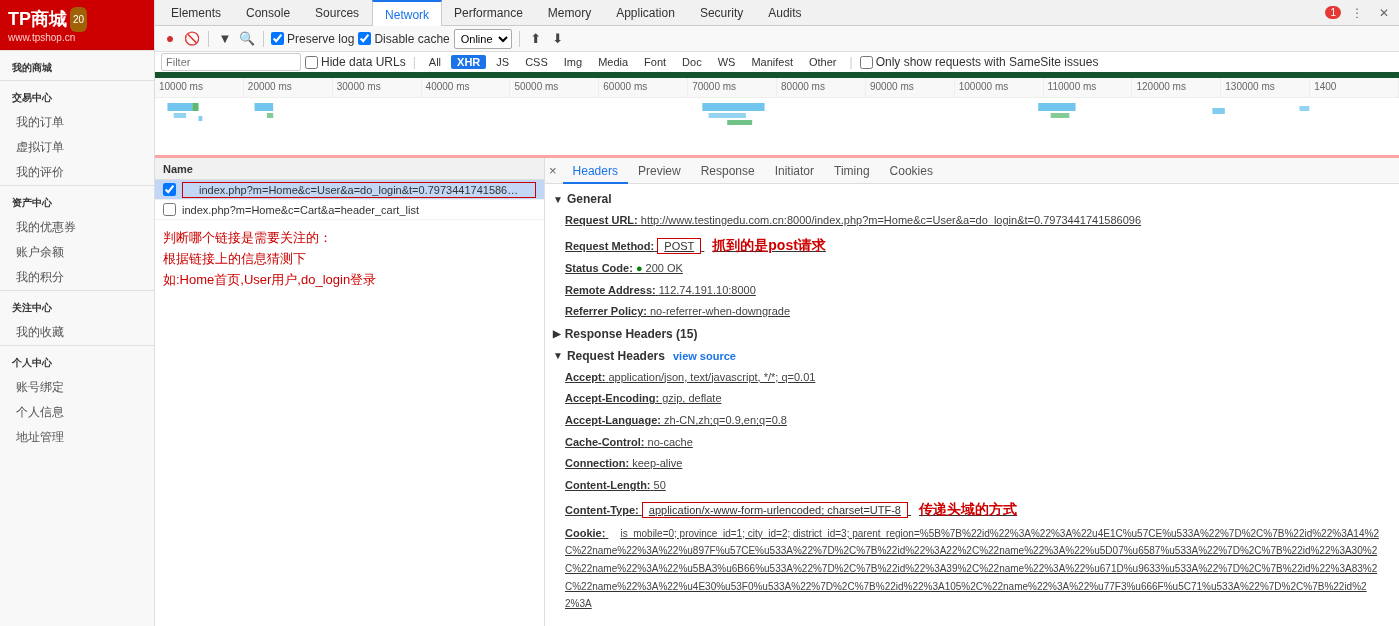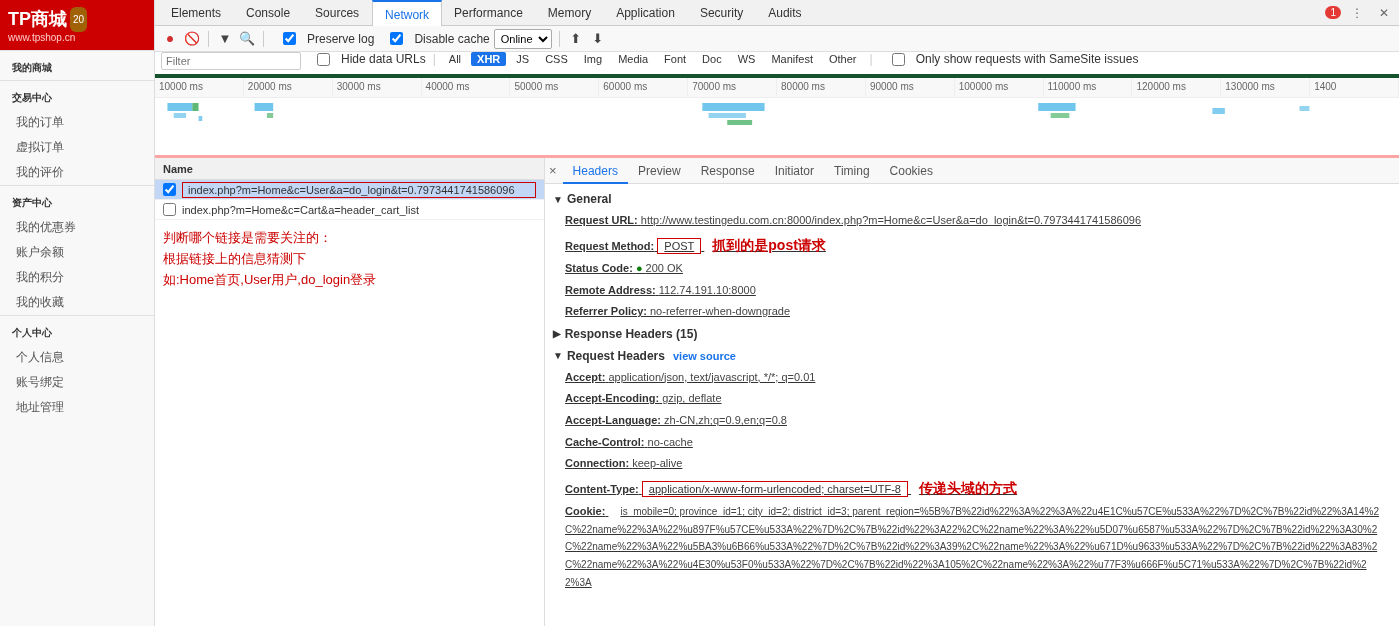--- a/index.html
+++ b/index.html
@@ -112,39 +112,39 @@
       width: 18px; height: 18px;
       display: flex; align-items: center; justify-content: center;
       cursor: pointer;
       color: #444;
       font-size: 13px;
       border-radius: 2px;
     }
     .toolbar-btn.red { color: #d32f2f; }
     .toolbar-separator { width: 1px; height: 16px; background: #ccc; margin: 0 3px; }
     .toolbar-checkbox {
-      display: flex; align-items: center; gap: 11px;
-      font-size: 12px; color: #333; cursor: pointer; margin-left: 12px;
+      display: flex; align-items: center; gap: 3px;
+      font-size: 12px; color: #333; cursor: pointer;
     }
     .toolbar-checkbox input { margin: 0; }
     .online-select {
       height: 20px;
       font-size: 11px;
       border: 1px solid #aaa;
       border-radius: 2px;
       background: #fff;
       padding: 0 2px;
     }
     
     
     .filter-bar {
       display: flex;
-      align-items: flex-start;
+      align-items: center;
       height: 26px;
-      border-bottom: 4px solid #14532d;
+      border-bottom: 6px solid #14532d;
       padding: 0 6px;
       gap: 4px;
       background: #fff;
     }
     .filter-input {
       width: 140px;
       height: 18px;
       border: 1px solid #ccc;
       border-radius: 2px;
       padding: 0 4px;
@@ -224,21 +224,21 @@
       padding: 0 8px;
       font-size: 11px;
       cursor: pointer;
       border-bottom: 1px solid #f0f0f0;
     }
     .request-item.selected { background: #c2d7f5; }
     .request-item input[type=checkbox] { margin-right: 6px; }
     .request-name { color: #333; flex: 1; overflow: hidden; text-overflow: ellipsis; white-space: nowrap; }
     .request-name.selected-border {
       border: 1px solid #cc0000;
-      padding: 1px 5px;
+      padding: 1px 16px;
       color: #333;
     }
     
     
     .annotation {
       padding: 8px;
       font-size: 13px;
       color: #cc0000;
       line-height: 1.6;
     }
@@ -356,25 +356,26 @@
   <div class="sidebar-section-title">交易中心</div>
   <div class="sidebar-item">我的订单</div>
   <div class="sidebar-item">虚拟订单</div>
   <div class="sidebar-item">我的评价</div>
 
   <div class="sidebar-section-title">资产中心</div>
   <div class="sidebar-item">我的优惠券</div>
   <div class="sidebar-item">账户余额</div>
   <div class="sidebar-item">我的积分</div>
 
+  <div class="sidebar-section-title">关注中心</div>
   <div class="sidebar-item">我的收藏</div>
 
   <div class="sidebar-section-title">个人中心</div>
+  <div class="sidebar-item">账号绑定</div>
   <div class="sidebar-item">个人信息</div>
-  <div class="sidebar-item">账号绑定</div>
   <div class="sidebar-item">地址管理</div>
 </div>
 
 <div class="devtools">
 
   <div class="tab-bar">
     <div class="tab">Elements</div>
     <div class="tab">Console</div>
     <div class="tab">Sources</div>
     <div class="tab active">Network</div>
@@ -575,20 +576,24 @@
         <div class="field-row">
           <span class="field-name">Cache-Control:</span>
           <span class="field-value">no-cache</span>
         </div>
 
         <div class="field-row">
           <span class="field-name">Connection:</span>
           <span class="field-value">keep-alive</span>
         </div>
 
+        <div class="field-row">
+          <span class="field-name">Content-Length:</span>
+          <span class="field-value">50</span>
+        </div>
 
         <div class="field-row">
           <span class="field-name">Content-Type:</span>
           <span class="highlight-red">application/x-www-form-urlencoded; charset=UTF-8</span>
           <span class="annotation-inline">传递头域的方式</span>
         </div>
 
         <div class="field-row">
           <span class="field-name">Cookie:</span>
           <span class="cookie-text">is_mobile=0; province_id=1; city_id=2; district_id=3; parent_region=%5B%7B%22id%22%3A%22%3A%22u4E1C%u57CE%u533A%22%7D%2C%7B%22id%22%3A14%2C%22name%22%3A%22%u897F%u57CE%u533A%22%7D%2C%7B%22id%22%3A22%2C%22name%22%3A%22%u5D07%u6587%u533A%22%7D%2C%7B%22id%22%3A30%2C%22name%22%3A%22%u5BA3%u6B66%u533A%22%7D%2C%7B%22id%22%3A39%2C%22name%22%3A%22%u671D%u9633%u533A%22%7D%2C%7B%22id%22%3A83%2C%22name%22%3A%22%u4E30%u53F0%u533A%22%7D%2C%7B%22id%22%3A105%2C%22name%22%3A%22%u77F3%u666F%u5C71%u533A%22%7D%2C%7B%22id%22%3A</span>

